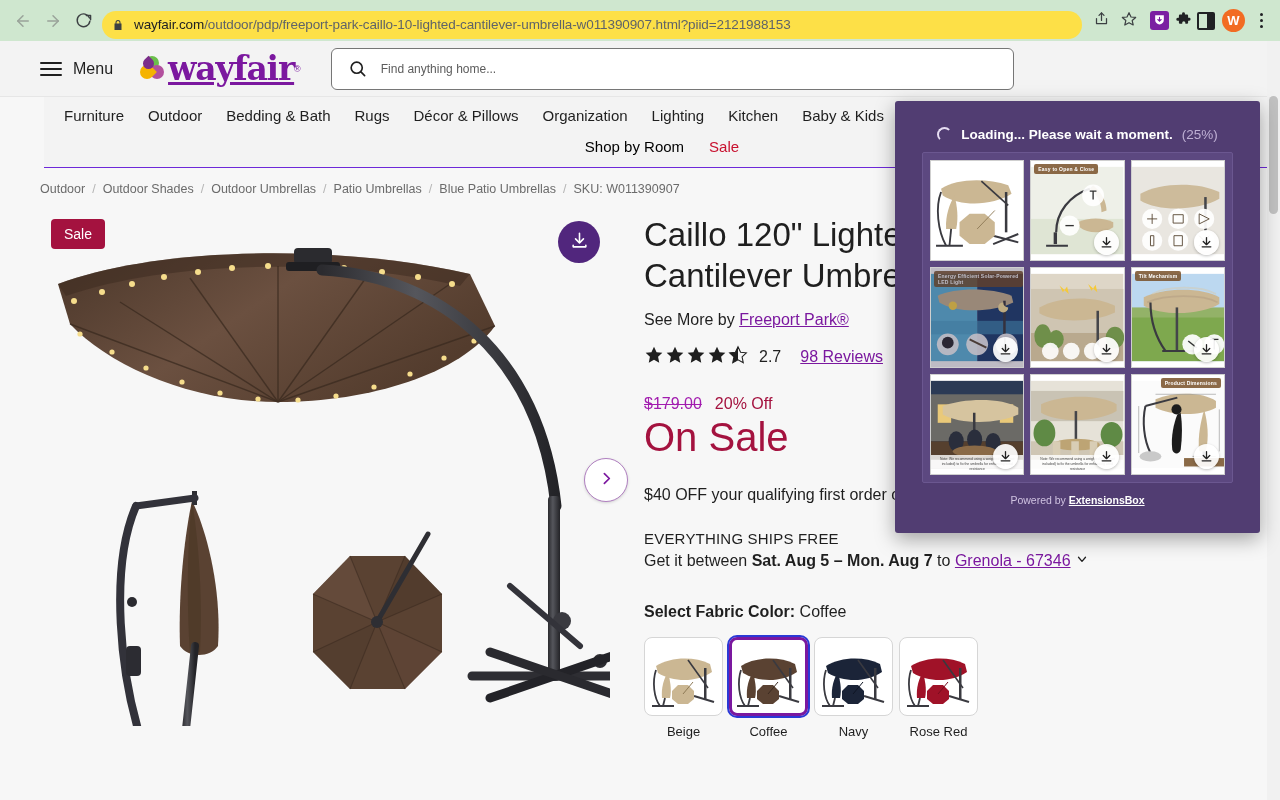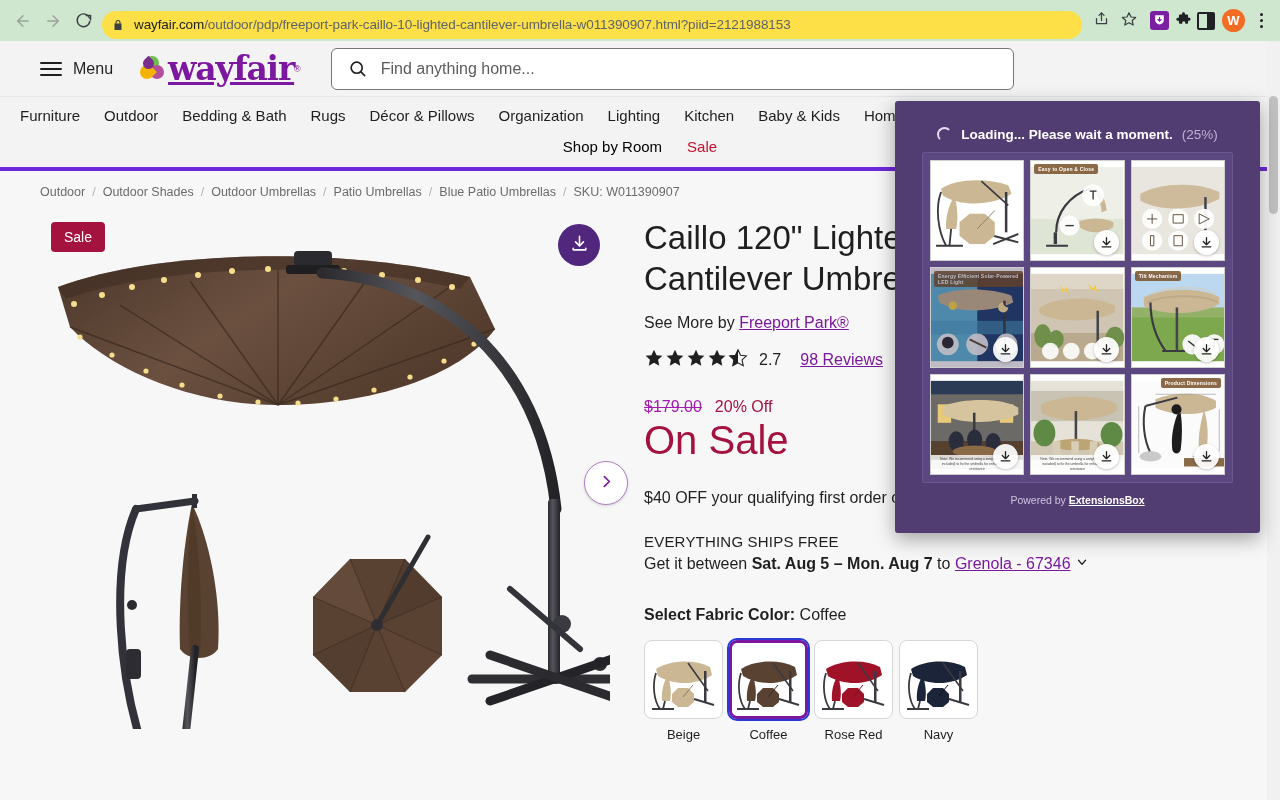--- a/index.html
+++ b/index.html
@@ -112,31 +112,32 @@
     background: #fff;
     border: 1px solid #767676;
     border-radius: 6px;
     display: flex;
     align-items: center;
     padding: 0 16px;
   }
   .search-box .si { color:#1f1f1f; display:flex; margin-right: 14px;}
   .search-box input {
     border: none; outline: none; flex: 1;
-    font-size: 16px; color: #1f1f1f;
+    font-size: 12px; color: #1f1f1f;
     font-family: "Liberation Sans", sans-serif;
     background: transparent;
   }
   .search-box input::placeholder { color: #5c5c5c; }
 
   
   .wf-nav {
     background: #f3f3f3;
     padding: 10px 20px 0;
-    border-bottom: 4px solid #6d28d9;
+    border-bottom: 1px solid #6d28d9;
+    margin-left: 44px;
   }
   .nav-row1 { display: flex; gap: 24px; font-size: 15px; color: #1f1f1f; white-space: nowrap; }
   .nav-row1 span { cursor: pointer; }
   .nav-row2 { display: flex; justify-content: center; gap: 25px; font-size: 15px; padding: 14px 0 12px; }
   .nav-row2 .sale { color: #c8102e; }
 
   
   .crumbs {
     padding: 14px 40px 10px;
     font-size: 12.5px;
@@ -669,51 +670,51 @@
               <polygon points="30 45 40 45 46 51 46 59 40 64 30 64 24 59 24 51" fill="#5a4232"></polygon>
               <path d="M35 54 L45 42" stroke="#3c2b20" stroke-width="1"></path>
             </svg>
           </div>
           <div class="sw-label">Coffee</div>
         </div>
 
         <div class="sw">
           <div class="sw-box">
             <svg width="72" height="72" viewBox="0 0 72 72">
+              <path d="M8 26 C22 17 46 16 62 24 L64 32 C50 42 26 43 10 33 Z" fill="#1b2438"></path>
+              <path d="M40 20 L60 48" stroke="#3a3a40" stroke-width="1.6"></path>
+              <rect x="56" y="28" width="2.5" height="32" fill="#3a3a40"></rect>
+              <path d="M46 56 L66 62" stroke="#3a3a40" stroke-width="2"></path>
+              <path d="M20 32 C22 40 24 50 22 58 L14 58 C13 48 16 38 20 32Z" fill="#1b2438"></path>
+              <path d="M17 58 L15 66" stroke="#3a3a40" stroke-width="1.8"></path>
+              <path d="M8 30 C4 42 6 58 12 66" stroke="#3a3a40" stroke-width="1.8" fill="none"></path>
+              <path d="M4 66 L26 66" stroke="#3a3a40" stroke-width="1.8"></path>
+              <polygon points="30 45 40 45 46 51 46 59 40 64 30 64 24 59 24 51" fill="#1b2438"></polygon>
+              <path d="M35 54 L45 42" stroke="#0f1524" stroke-width="1"></path>
+            </svg>
+          </div>
+          <div class="sw-label">Navy</div>
+        </div>
+
+        <div class="sw">
+          <div class="sw-box">
+            <svg width="72" height="72" viewBox="0 0 72 72">
               <path d="M8 26 C22 17 46 16 62 24 L64 32 C50 42 26 43 10 33 Z" fill="#a01228"></path>
               <path d="M40 20 L60 48" stroke="#3a3a40" stroke-width="1.6"></path>
               <rect x="56" y="28" width="2.5" height="32" fill="#3a3a40"></rect>
               <path d="M46 56 L66 62" stroke="#3a3a40" stroke-width="2"></path>
               <path d="M20 32 C22 40 24 50 22 58 L14 58 C13 48 16 38 20 32Z" fill="#a01228"></path>
               <path d="M17 58 L15 66" stroke="#3a3a40" stroke-width="1.8"></path>
               <path d="M8 30 C4 42 6 58 12 66" stroke="#3a3a40" stroke-width="1.8" fill="none"></path>
               <path d="M4 66 L26 66" stroke="#3a3a40" stroke-width="1.8"></path>
               <polygon points="30 45 40 45 46 51 46 59 40 64 30 64 24 59 24 51" fill="#a01228"></polygon>
               <path d="M35 54 L45 42" stroke="#780d1d" stroke-width="1"></path>
             </svg>
           </div>
           <div class="sw-label">Rose Red</div>
-        </div>
-
-        <div class="sw">
-          <div class="sw-box">
-            <svg width="72" height="72" viewBox="0 0 72 72">
-              <path d="M8 26 C22 17 46 16 62 24 L64 32 C50 42 26 43 10 33 Z" fill="#1b2438"></path>
-              <path d="M40 20 L60 48" stroke="#3a3a40" stroke-width="1.6"></path>
-              <rect x="56" y="28" width="2.5" height="32" fill="#3a3a40"></rect>
-              <path d="M46 56 L66 62" stroke="#3a3a40" stroke-width="2"></path>
-              <path d="M20 32 C22 40 24 50 22 58 L14 58 C13 48 16 38 20 32Z" fill="#1b2438"></path>
-              <path d="M17 58 L15 66" stroke="#3a3a40" stroke-width="1.8"></path>
-              <path d="M8 30 C4 42 6 58 12 66" stroke="#3a3a40" stroke-width="1.8" fill="none"></path>
-              <path d="M4 66 L26 66" stroke="#3a3a40" stroke-width="1.8"></path>
-              <polygon points="30 45 40 45 46 51 46 59 40 64 30 64 24 59 24 51" fill="#1b2438"></polygon>
-              <path d="M35 54 L45 42" stroke="#0f1524" stroke-width="1"></path>
-            </svg>
-          </div>
-          <div class="sw-label">Navy</div>
         </div>
       </div>
     </div>
   </div>
 
   <div class="scrollbar">
     <div class="scrollthumb"></div>
   </div>
 
   <div class="ext-overlay">

